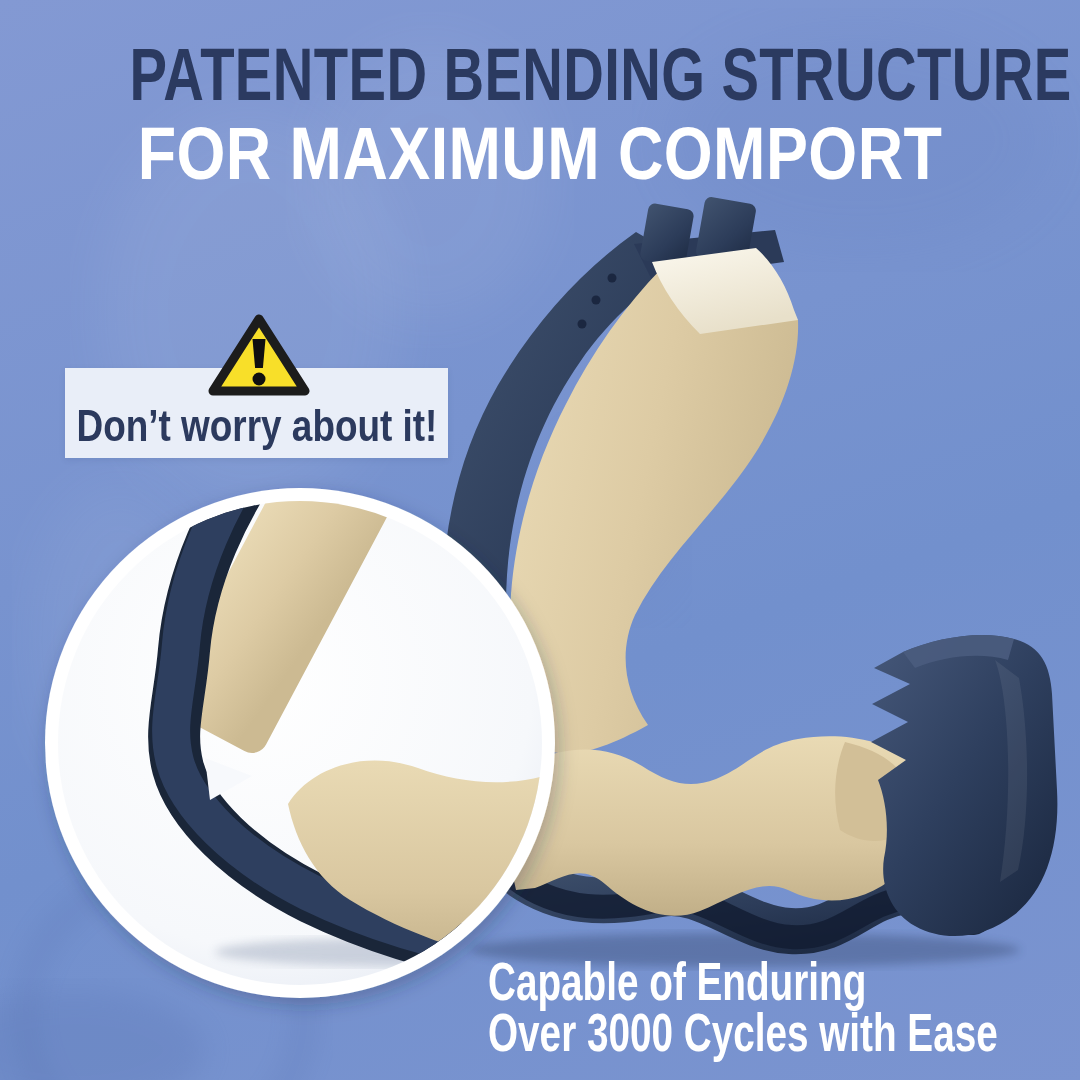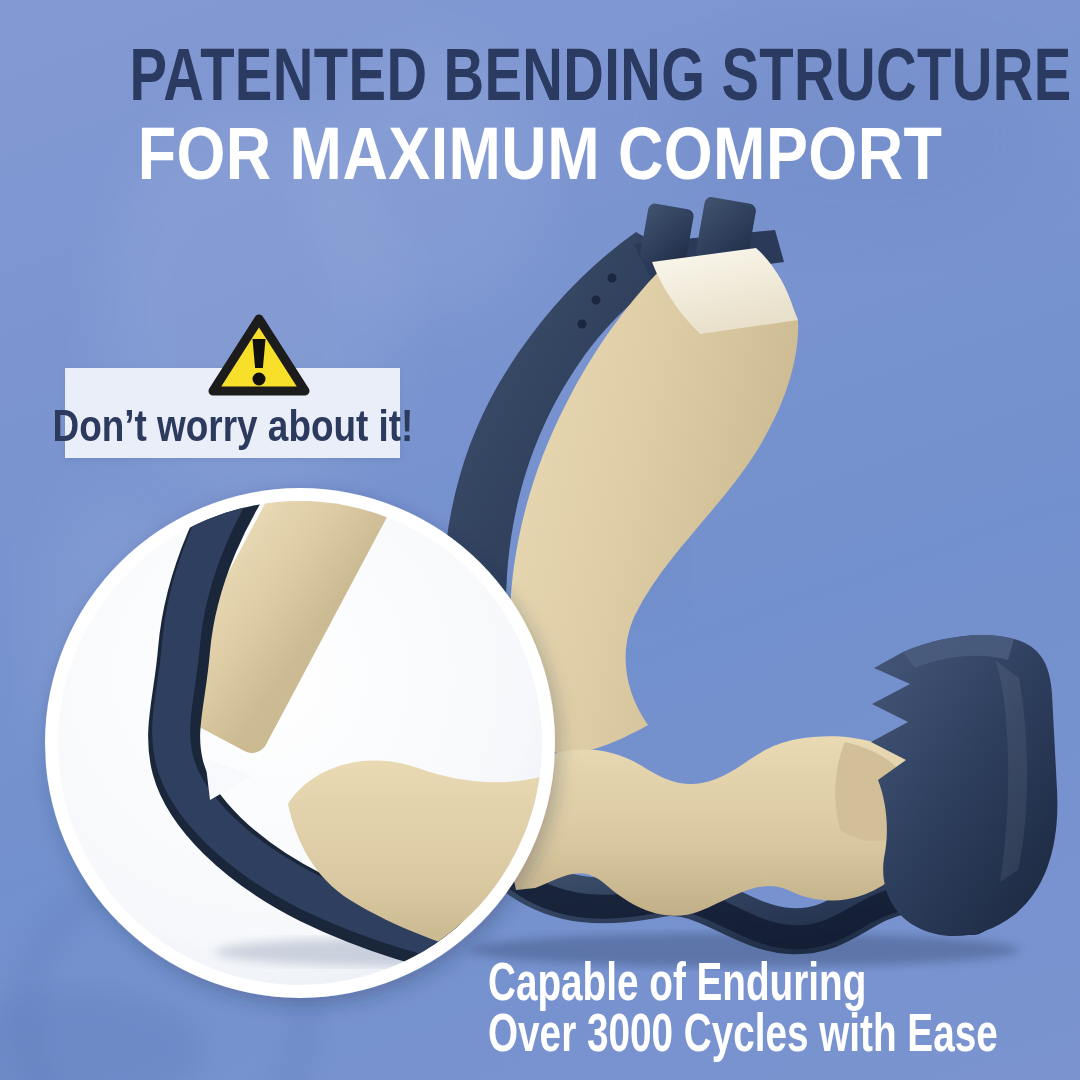--- a/index.html
+++ b/index.html
@@ -19,21 +19,21 @@
   .headline-1 {
     top:38px; font-size:74px; color:var(--headline-navy,#2b3a60);
     transform:scaleX(0.76); transform-origin:50% 50%; letter-spacing:0.5px;
   }
   .headline-2 {
     top:117px; font-size:74px; color:var(--headline-white,#fff);
     transform:scaleX(0.85); transform-origin:50% 50%; letter-spacing:0.5px;
   }
 
   .callout-box {
-    position:absolute; left:65px; top:368px; width:335px; height:90px;
+    position:absolute; left:65px; top:368px; width:383px; height:90px;
     background:var(--callout-bg,#e9eef8);
     box-shadow:0 2px 6px rgba(40,55,95,0.10);
     display:flex; align-items:center; justify-content:center;
   }
   .callout-text {
     padding-top:26px;
     font-size:45px; font-weight:bold; color:var(--callout-text,#2c3a5e);
     white-space:nowrap; transform:scaleX(0.82); transform-origin:50% 50%;
   }
   .warning-wrap { position:absolute; left:206px; top:312px; width:106px; height:86px; }

